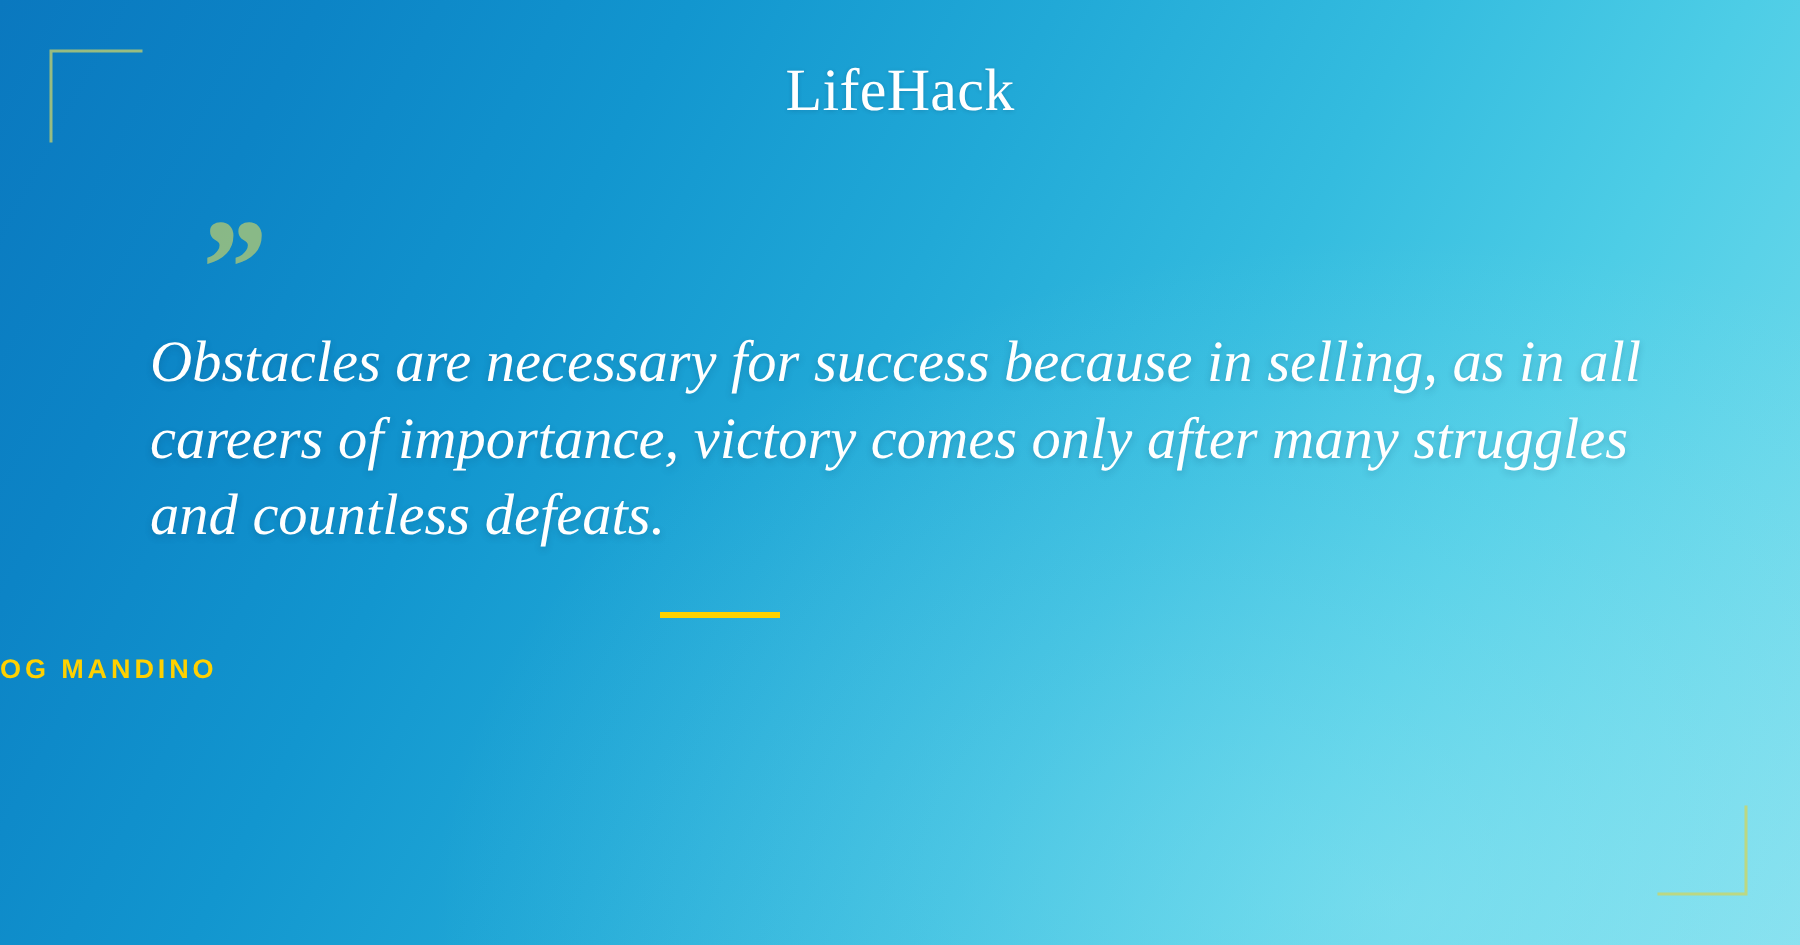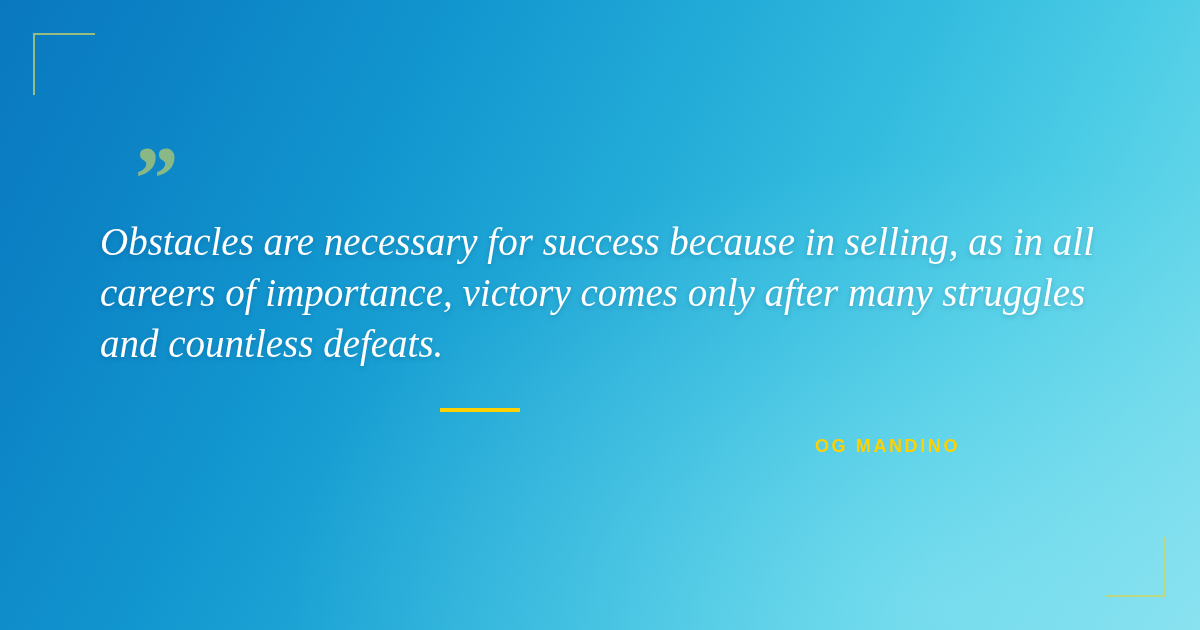--- a/index.html
+++ b/index.html
@@ -114,21 +114,21 @@
     color: #ffffff;
     text-shadow: 0 2px 5px rgba(0, 55, 90, 0.22);
   }
 
   
   .attribution {
     position: absolute;
     top: 408px;
     left: 0;
     width: 960px;
-    text-align: right;
+    text-align: left;
   }
   .divider {
     width: 80px;
     height: 4px;
     margin: 0 auto;
     background: #FFD100;
   }
   .author {
     margin-top: 24px;
     font-family: "Liberation Sans", sans-serif;
@@ -142,20 +142,21 @@
 <body>
 
 <div class="quote-card">
 
   <div class="sheen"></div>
 
   <div class="corner corner-tl"></div>
 
   <div class="corner corner-br"></div>
 
+  <div class="brand">LifeHack</div>
 
   <div class="quote-body">
 
     <div class="quote-mark">”</div>
 
     <div class="quote-text">Obstacles are necessary for success because in selling, as in all careers of importance, victory comes only after many struggles and countless defeats.</div>
 
   </div>
 
   <div class="attribution">

